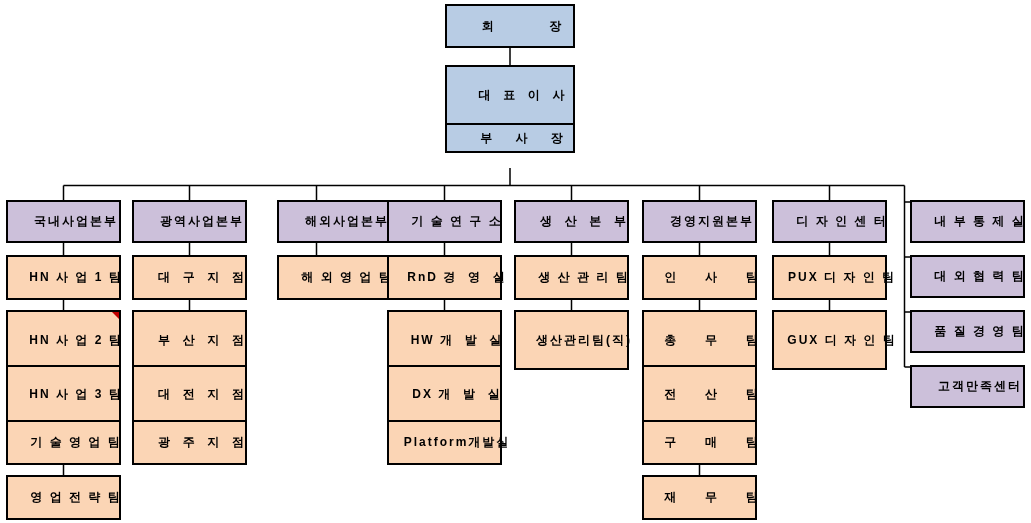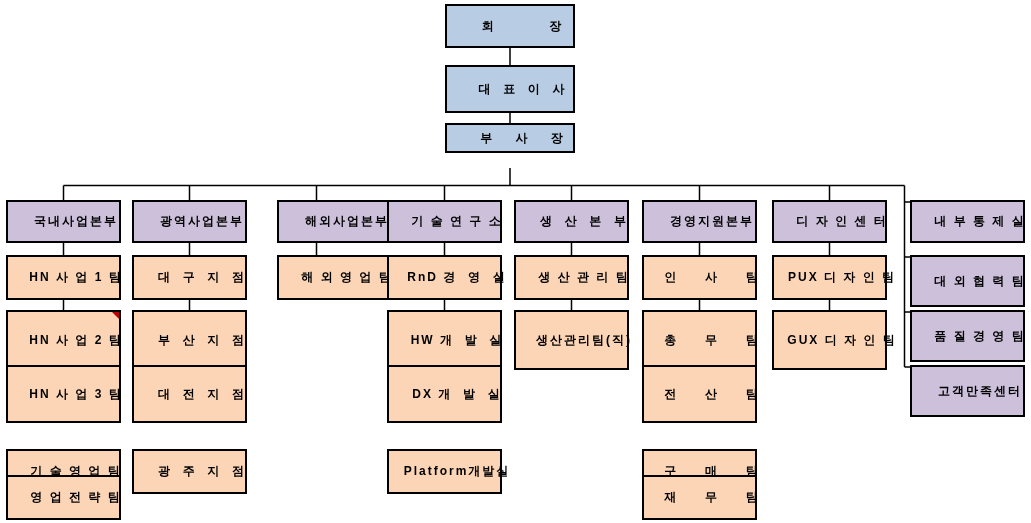--- a/index.html
+++ b/index.html
@@ -16,34 +16,34 @@
     font-weight:bold;font-size:12px;letter-spacing:2px;white-space:pre;
     text-align:center;
     padding-left:25px;
   }
   .blue{background:var(--executive-fill,#B8CCE4);}
   .purple{background:var(--division-fill,#CCC0DA);}
   .orange{background:var(--team-fill,#FBD5B5);}
   
   .exec{left:445px;width:130px;}
   .e1{top:4px;height:44px;}
-  .e2{top:65px;height:48px;}
+  .e2{top:65px;height:60px;}
   .e3{top:123px;height:30px;}
   
   .c1{left:6px}.c2{left:132px}.c3{left:277px}.c4{left:387px}
   .c5{left:514px}.c6{left:642px}.c7{left:772px}.c8{left:910px}
   .box.col{width:115px;}
   
   .rH{top:200px;height:43px;}
   .r1{top:255px;height:45px;}
   .r2{top:310px;height:60px;}
   .r3{top:365px;height:58px;}
-  .r4{top:420px;height:45px;margin-top:29px;}
+  .r4{top:420px;height:45px;}
   .r5{top:475px;height:45px;}
-  .c8.r1,.c8.r2,.c8.r3{height:52px;}
+  .c8.r1,.c8.r2,.c8.r3{height:43px;}
   
   .cmark{
     position:absolute;top:0;right:0;width:0;height:0;
     border-left:7px solid transparent;
     border-top:7px solid var(--comment-marker,#C00000);
   }
 </style>
 </head>
 <body>
 

